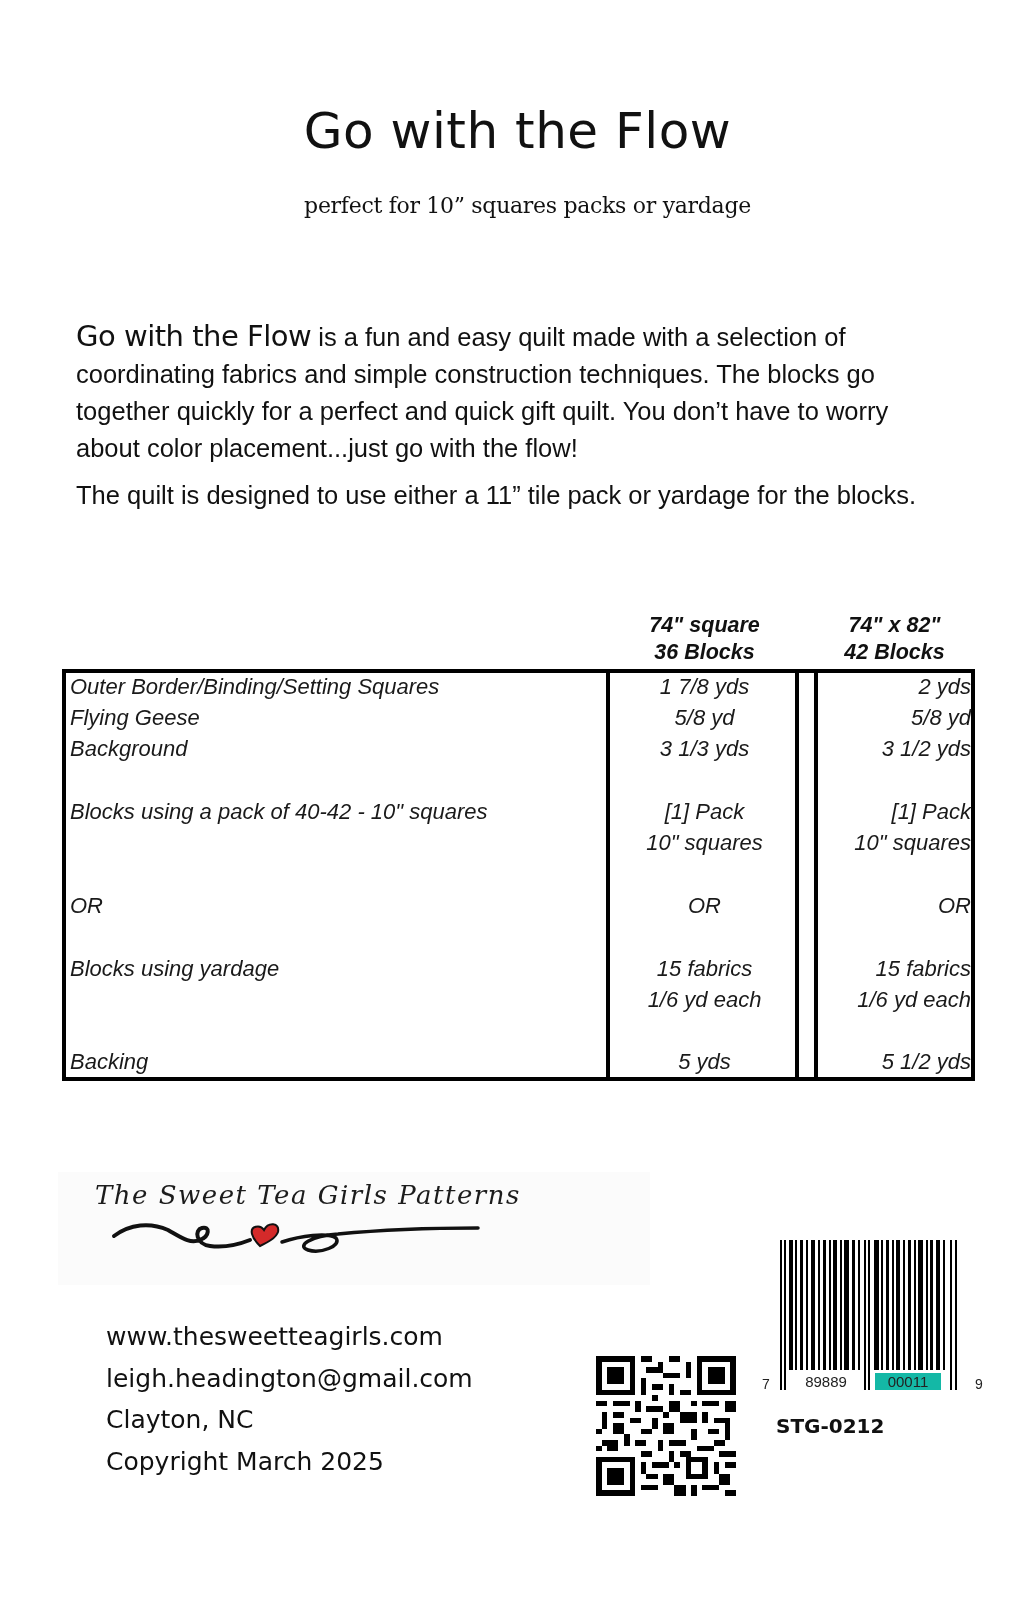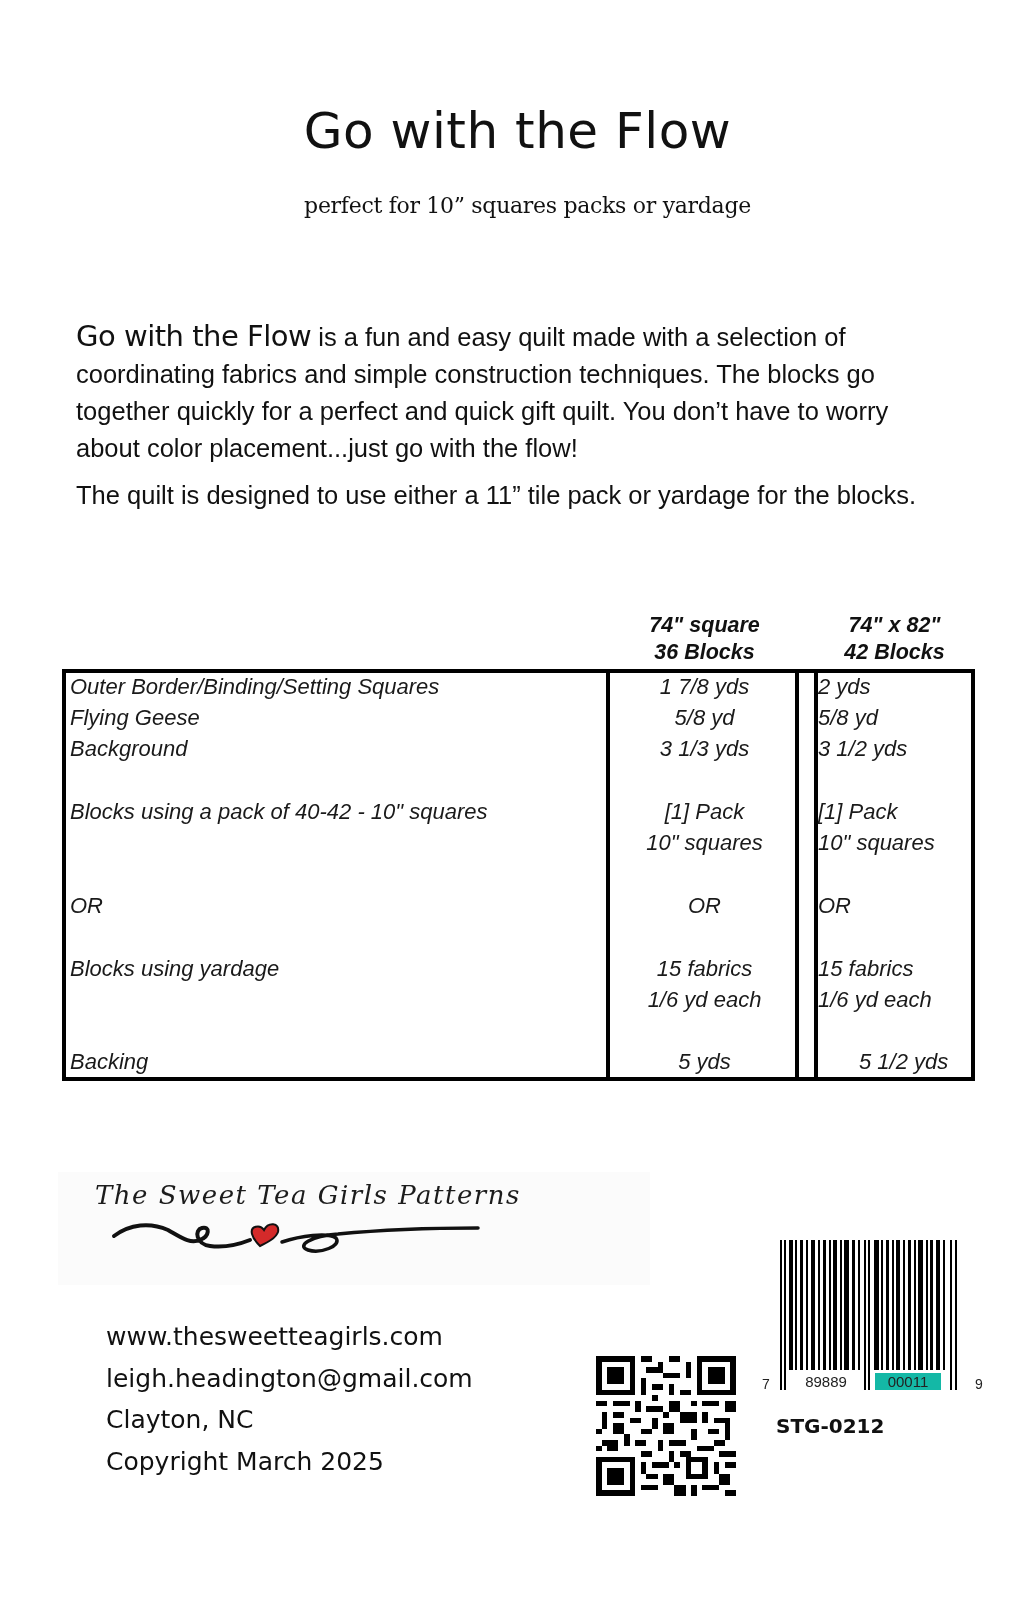--- a/index.html
+++ b/index.html
@@ -36,21 +36,21 @@
       left: 62px; top: 669px; width: 913px; height: 412px;
       border: 4px solid #000; box-sizing: border-box;
     }
     .vline { top: 669px; height: 412px; width: 4px; background: #000; }
     .cell {
       font-family: "Liberation Sans", sans-serif; font-style: italic;
       font-size: 22px; line-height: 31px; color: #1a1a1a;
     }
     .cell.label { left: 70px; text-align: right; }
     .cell.c1 { left: 612px; width: 185px; text-align: center; }
-    .cell.c2 { left: 818px; width: 153px; text-align: left; }
+    .cell.c2 { left: 818px; width: 153px; text-align: right; }
 
     
     .logo-box {
       left: 58px; top: 1172px; width: 592px; height: 113px; background: #fbfbfb;
     }
     .logo-text {
       left: 95px; top: 1180px;
       font-family: "DejaVu Serif", serif; font-style: italic; font-size: 26px; letter-spacing: 1.5px;
       color: #1c1c1c;
     }
@@ -132,21 +132,21 @@
   <div class="abs cell c1" style="top:953px;">15 fabrics</div>
   <div class="abs cell c2" style="top:953px;">15 fabrics</div>
 </div>
 <div>
   <div class="abs cell c1" style="top:984px;">1/6 yd each</div>
   <div class="abs cell c2" style="top:984px;">1/6 yd each</div>
 </div>
 <div>
   <div class="abs cell label" style="top:1046px;">Backing</div>
   <div class="abs cell c1" style="top:1046px;">5 yds</div>
-  <div class="abs cell c2" style="top:1046px;padding-left:41px;">5 1/2 yds</div>
+  <div class="abs cell c2" style="top:1046px;">5 1/2 yds</div>
 </div>
 
 <div class="abs logo-box"></div>
 <div class="abs logo-text">The Sweet Tea Girls Patterns</div>
 <svg class="abs logo-swirl" width="380" height="40" viewBox="0 0 380 40">
   <path d="M4 18 C 20 6, 40 4, 58 12 C 72 20, 80 26, 90 22 C 100 18, 100 8, 92 10 C 84 12, 86 26, 100 28 C 116 30, 130 26, 140 22" fill="none" stroke="#111" stroke-width="4" stroke-linecap="round"></path>
   <path d="M142 16 C 140 8, 150 6, 154 12 C 158 4, 170 4, 168 14 C 166 20, 158 24, 150 28 C 146 24, 143 20, 142 16 Z" fill="#d42a2a" stroke="#111" stroke-width="2"></path>
   <path d="M172 24 C 190 18, 218 14, 226 20 C 232 28, 210 36, 198 32 C 186 28, 200 18, 228 16 C 270 12, 320 10, 368 10" fill="none" stroke="#111" stroke-width="3.5" stroke-linecap="round"></path>
 </svg>
 

